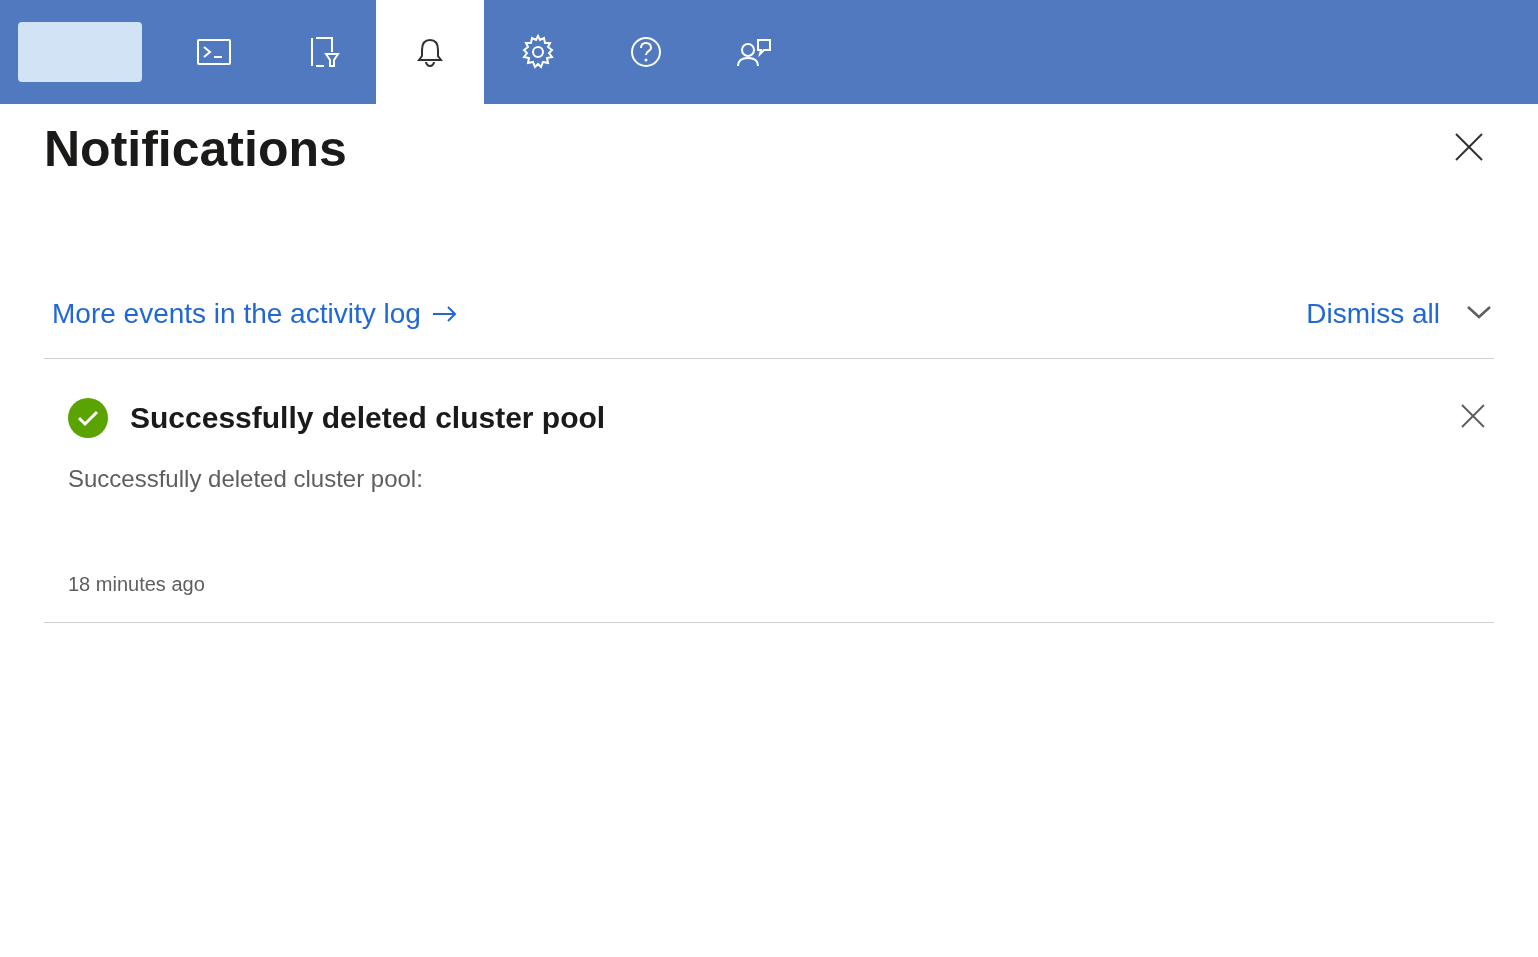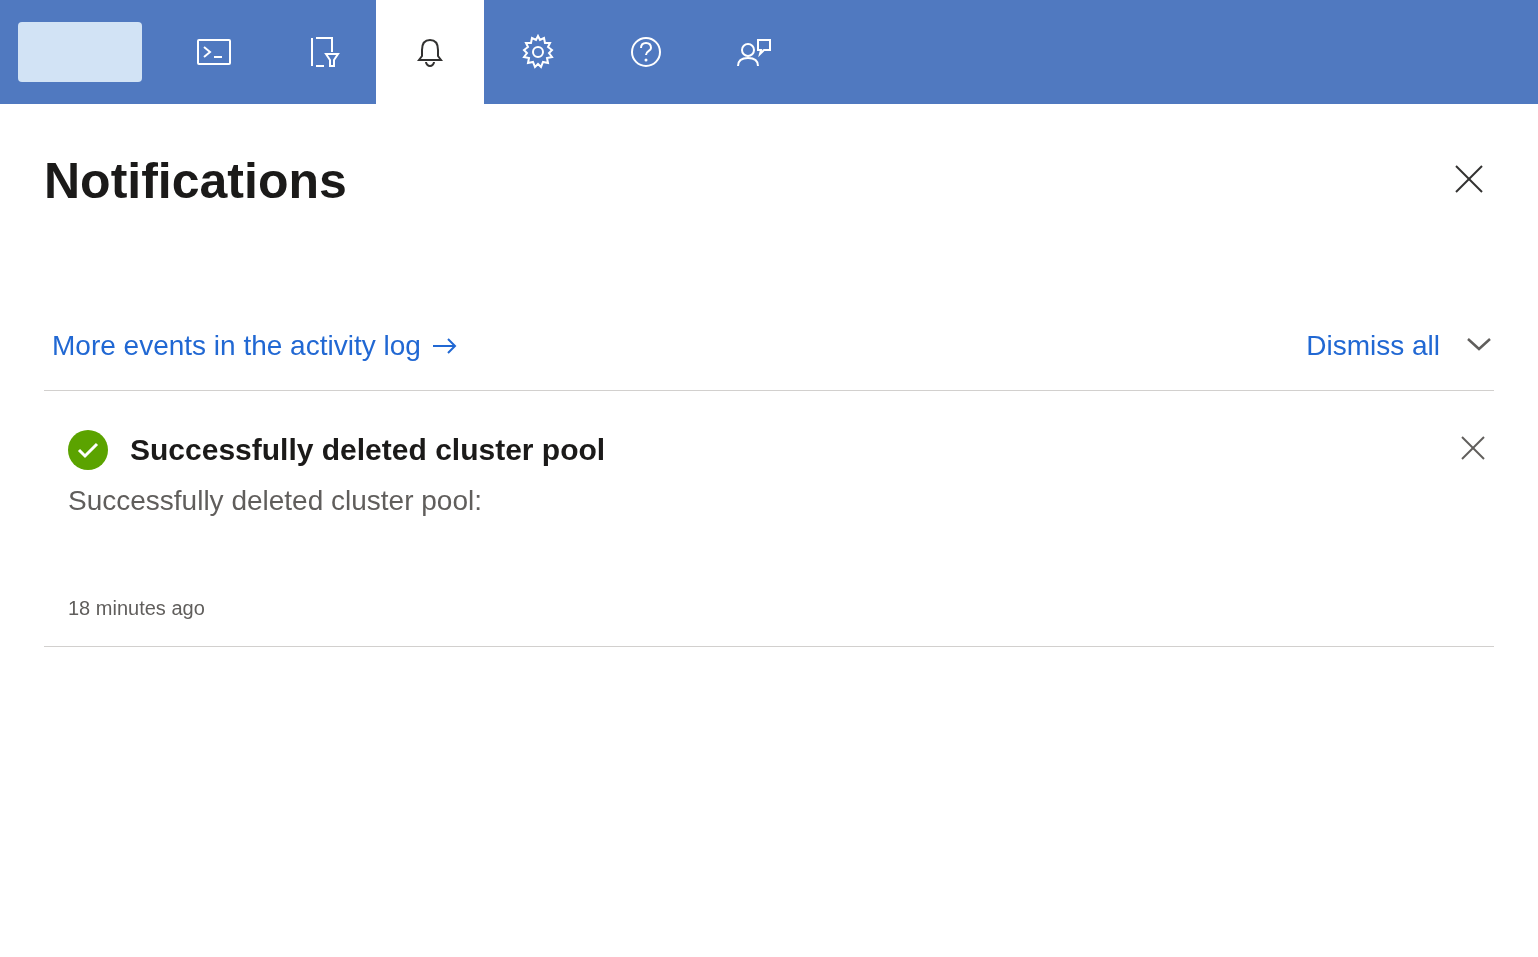--- a/index.html
+++ b/index.html
@@ -46,21 +46,21 @@
     }
     .topbar-item .icon-stroke {
       stroke: #ffffff;
       fill: none;
       stroke-width: 2;
     }
     .topbar-item.active .icon-stroke {
       stroke: #323130;
     }
     .panel {
-      padding: 48px 44px;
+      padding: 16px 44px;
     }
     .panel-header {
       display: flex;
       justify-content: space-between;
       align-items: center;
       margin-bottom: 120px;
     }
     .panel-title {
       font-size: 50px;
       font-weight: 600;
@@ -113,21 +113,21 @@
       fill: none;
     }
     .notification {
       padding: 36px 0 26px 24px;
       border-bottom: 1px solid #d2d0ce;
     }
     .notif-head {
       display: flex;
       align-items: center;
       justify-content: space-between;
-      margin-bottom: 12px;
+      margin-bottom: 24px;
     }
     .notif-head-left {
       display: flex;
       align-items: center;
       gap: 22px;
     }
     .success-icon {
       width: 40px;
       height: 40px;
       border-radius: 50%;
@@ -154,21 +154,21 @@
       padding: 6px;
     }
     .notif-close svg {
       width: 30px;
       height: 30px;
       stroke: #605e5c;
       stroke-width: 2;
       fill: none;
     }
     .notif-body {
-      font-size: 28px;
+      font-size: 24px;
       color: #605e5c;
       margin-left: 0px;
       margin-bottom: 80px;
     }
     .notif-time {
       text-align: left;
       font-size: 20px;
       color: #605e5c;
       padding-right: 12px;
     }

